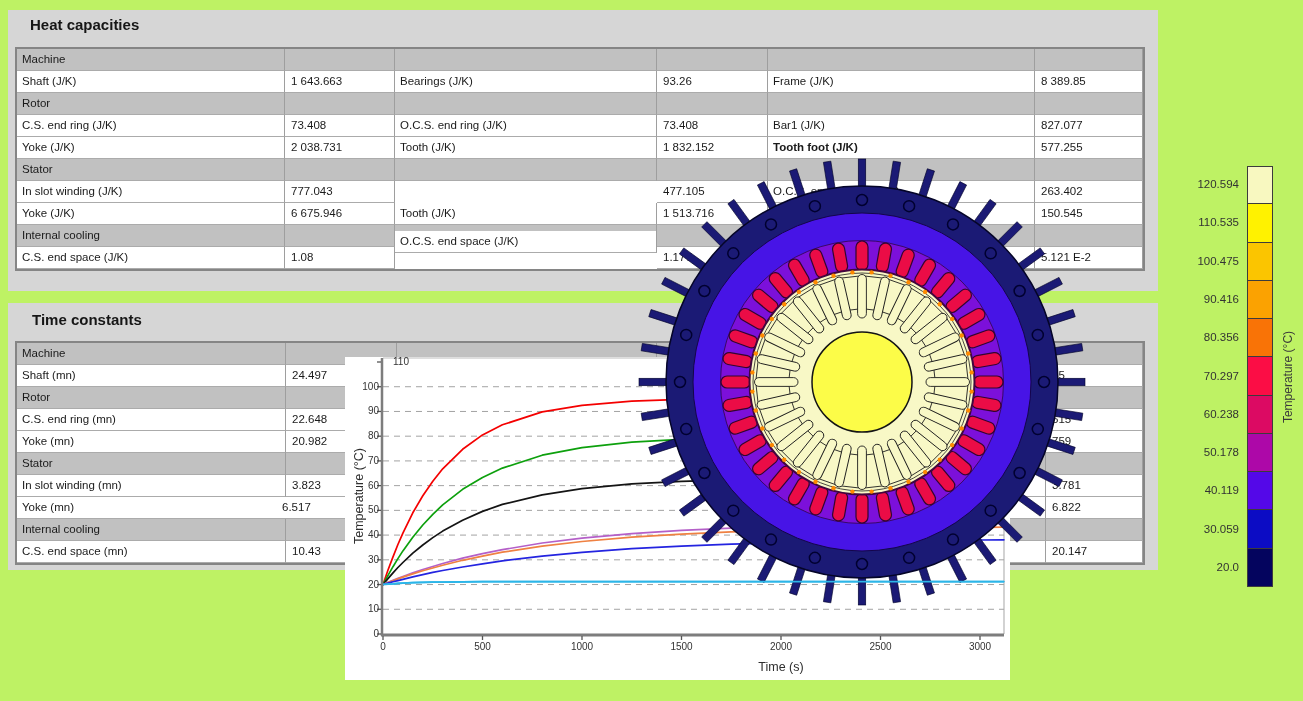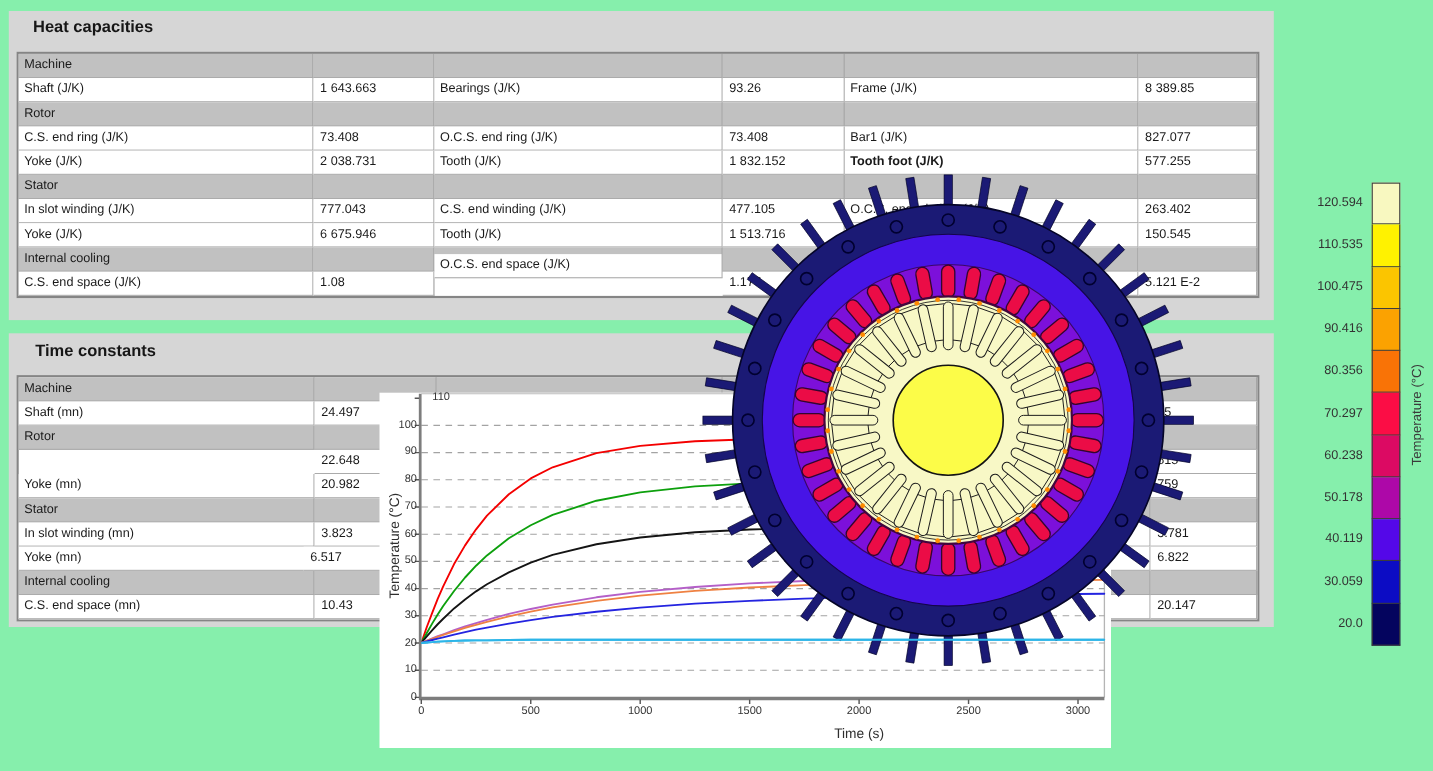--- a/index.html
+++ b/index.html
@@ -1,16 +1,16 @@
 <!DOCTYPE html>
 <html><head>
 <meta charset="utf-8">
 <style>
   html,body{margin:0;padding:0;background:#fff;}
-  #app{position:relative;width:1303px;height:701px;background:#86efac;
+  #app{position:relative;width:1303px;height:701px;background:#bef264;
        font-family:"Liberation Sans","DejaVu Sans",sans-serif;color:#1a1a1a;overflow:hidden;}
   .panel{position:absolute;background:#d6d6d6;}
   .panel-title{position:absolute;font-size:15px;font-weight:bold;color:#161616;}
   .tbl{position:absolute;border:2px solid #858585;background:#fff;box-sizing:content-box;}
   .cell{position:absolute;height:22px;line-height:21px;font-size:11.5px;overflow:hidden;
         border-right:1px solid #9e9e9e;border-bottom:1px solid #ababab;box-sizing:border-box;
         white-space:nowrap;background:#fff;color:#1a1a1a;}
   .cell.section{background:#c1c1c1;}
   .cell.lbl{padding-left:5px;}
   .cell.val{padding-left:6px;}
@@ -70,21 +70,20 @@
       <div class="cell lbl" style="left: 751px; top: 88px; width: 267px; font-weight: bold;">Tooth foot (J/K)</div>
       <div class="cell val" style="left: 1018px; top: 88px; width: 108px;">577.255</div>
       <div class="cell section lbl" style="left: 0px; top: 110px; width: 268px;">Stator</div>
       <div class="cell section val" style="left: 268px; top: 110px; width: 110px;"></div>
       <div class="cell section lbl" style="left: 378px; top: 110px; width: 262px;"></div>
       <div class="cell section val" style="left: 640px; top: 110px; width: 111px;"></div>
       <div class="cell section lbl" style="left: 751px; top: 110px; width: 267px;"></div>
       <div class="cell section val" style="left: 1018px; top: 110px; width: 108px;"></div>
       <div class="cell lbl" style="left: 0px; top: 132px; width: 268px;">In slot winding (J/K)</div>
       <div class="cell val" style="left: 268px; top: 132px; width: 110px;">777.043</div>
-      <div class="cell lbl" style="left: 378px; top: 132px; width: 262px;">C.S. end winding (J/K)</div>
       <div class="cell val" style="left: 640px; top: 132px; width: 111px;">477.105</div>
       <div class="cell lbl" style="left: 751px; top: 132px; width: 267px;">O.C.S. end winding (J/K)</div>
       <div class="cell val" style="left: 1018px; top: 132px; width: 108px;">263.402</div>
       <div class="cell lbl" style="left: 0px; top: 154px; width: 268px;">Yoke (J/K)</div>
       <div class="cell val" style="left: 268px; top: 154px; width: 110px;">6 675.946</div>
       <div class="cell lbl" style="left: 378px; top: 154px; width: 262px;">Tooth (J/K)</div>
       <div class="cell val" style="left: 640px; top: 154px; width: 111px;">1 513.716</div>
       <div class="cell lbl" style="left: 751px; top: 154px; width: 267px;"></div>
       <div class="cell val" style="left: 1018px; top: 154px; width: 108px;">150.545</div>
       <div class="cell section lbl" style="left: 0px; top: 176px; width: 268px;">Internal cooling</div>
@@ -115,20 +114,21 @@
       <div class="cell lbl" style="left: 380px; top: 22px; width: 260px;"></div>
       <div class="cell val" style="left: 640px; top: 22px; width: 111px;"></div>
       <div class="cell lbl" style="left: 751px; top: 22px; width: 278px;"></div>
       <div class="cell val" style="left: 1029px; top: 22px; width: 97px;">95</div>
       <div class="cell section lbl" style="left: 0px; top: 44px; width: 269px;">Rotor</div>
       <div class="cell section val" style="left: 269px; top: 44px; width: 111px;"></div>
       <div class="cell section lbl" style="left: 380px; top: 44px; width: 260px;"></div>
       <div class="cell section val" style="left: 640px; top: 44px; width: 111px;"></div>
       <div class="cell section lbl" style="left: 751px; top: 44px; width: 278px;"></div>
       <div class="cell section val" style="left: 1029px; top: 44px; width: 97px;"></div>
+      <div class="cell lbl" style="left: 0px; top: 66px; width: 269px;">C.S. end ring (mn)</div>
       <div class="cell val" style="left: 269px; top: 66px; width: 111px;">22.648</div>
       <div class="cell lbl" style="left: 380px; top: 66px; width: 260px;"></div>
       <div class="cell val" style="left: 640px; top: 66px; width: 111px;"></div>
       <div class="cell lbl" style="left: 751px; top: 66px; width: 278px;"></div>
       <div class="cell val" style="left: 1029px; top: 66px; width: 97px;">615</div>
       <div class="cell lbl" style="left: 0px; top: 88px; width: 269px;">Yoke (mn)</div>
       <div class="cell val" style="left: 269px; top: 88px; width: 111px;">20.982</div>
       <div class="cell lbl" style="left: 380px; top: 88px; width: 260px;"></div>
       <div class="cell val" style="left: 640px; top: 88px; width: 111px;"></div>
       <div class="cell lbl" style="left: 751px; top: 88px; width: 278px;"></div>

